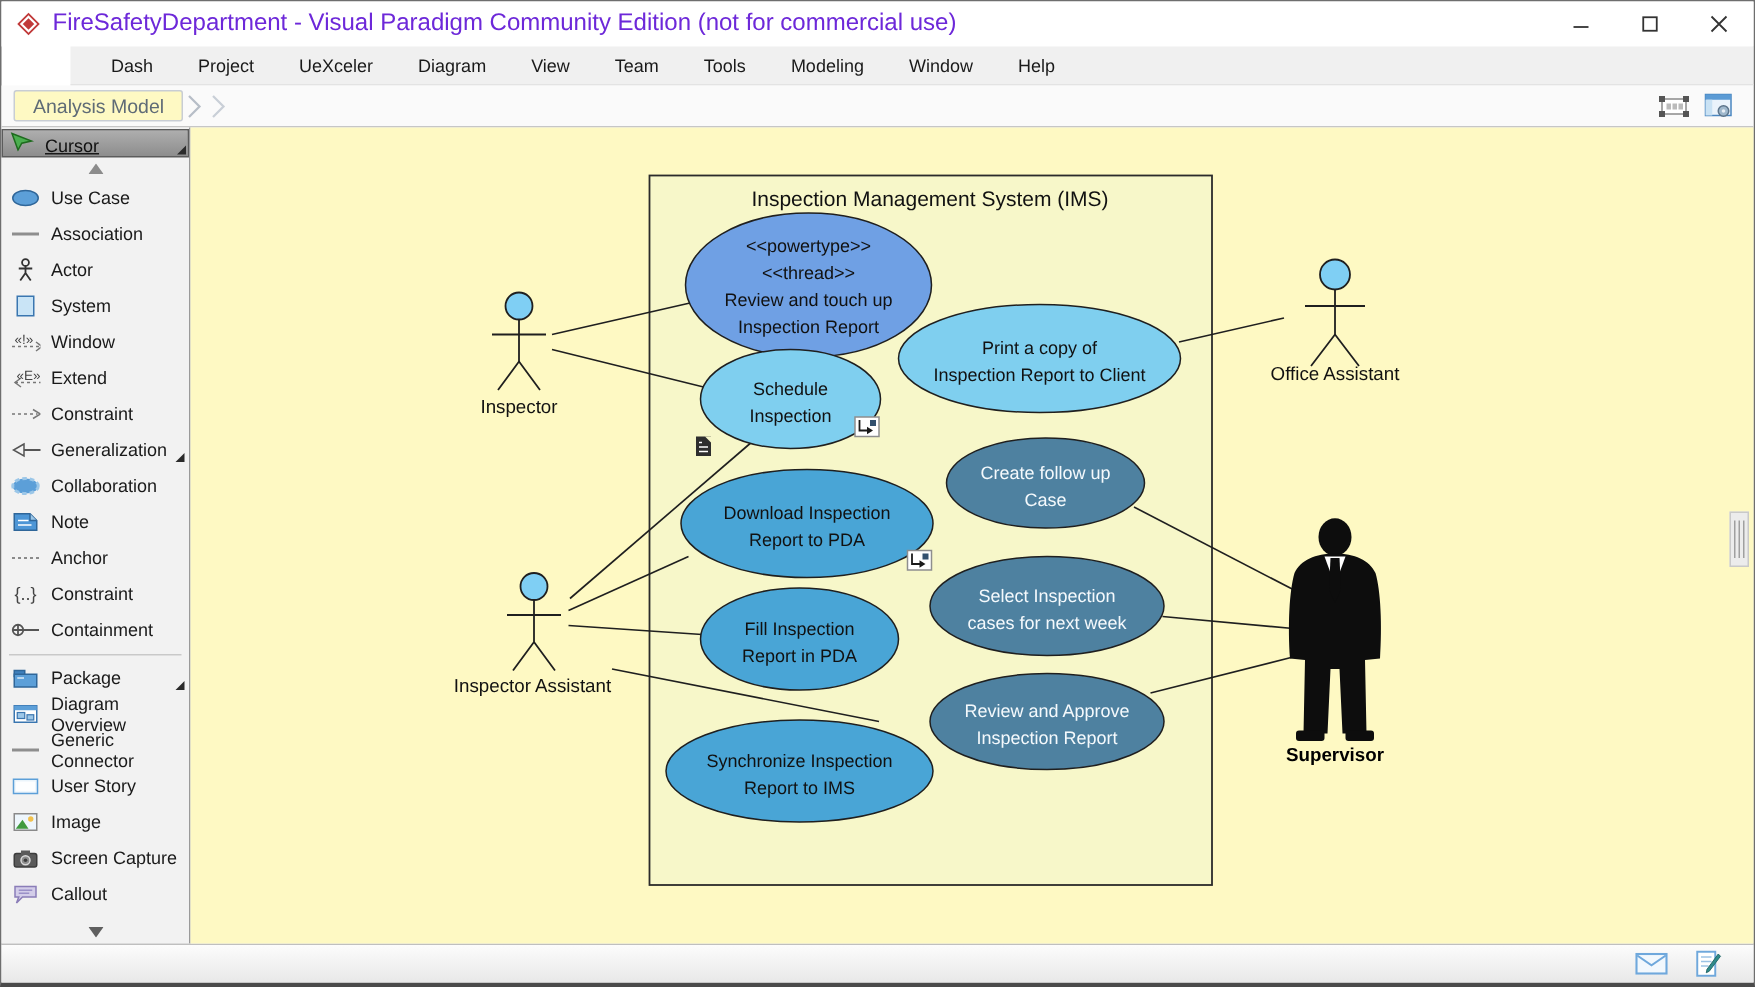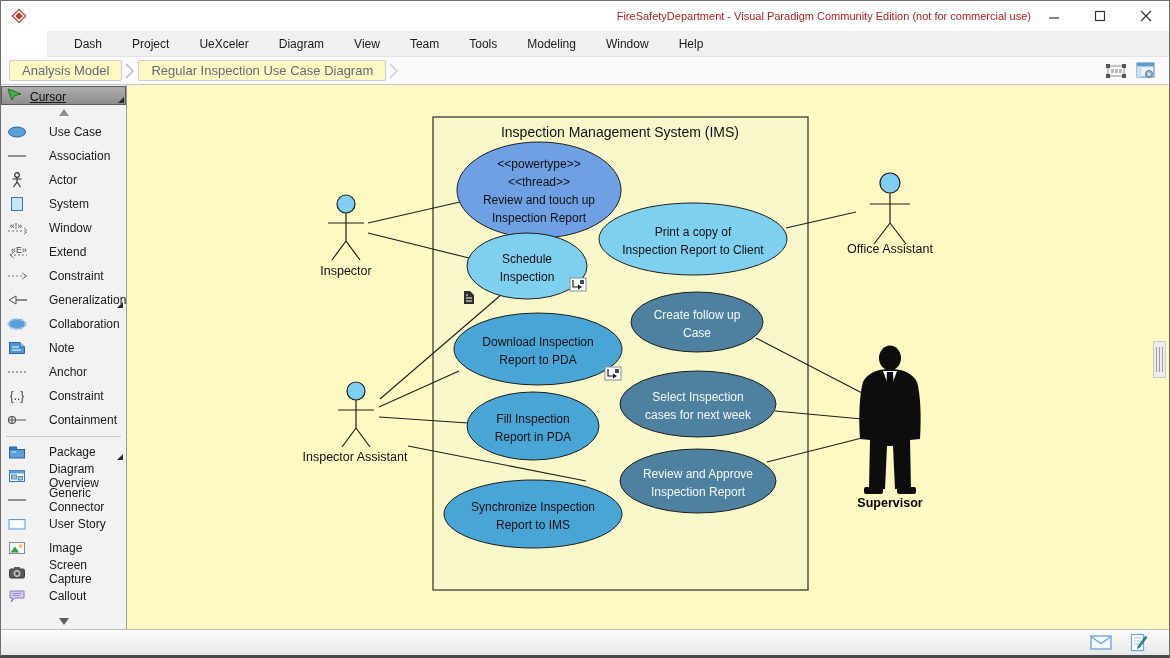--- a/index.html
+++ b/index.html
@@ -2,40 +2,40 @@
 <html><head>
 <meta charset="utf-8">
 <style>
   html,body{margin:0;padding:0;background:#d8d8d8;}
   body{width:1170px;height:658px;font-family:"Liberation Sans",sans-serif;overflow:hidden;}
   *{box-sizing:border-box;}
   .window{position:relative;width:1170px;height:658px;background:#fff;border:1px solid #6e6e6e;border-bottom:3px solid #4a4a4a;display:flex;flex-direction:column;}
   
   .titlebar{height:30px;background:#fff;display:flex;align-items:center;flex:0 0 auto;}
   .titlebar .logo{margin:0 8px 0 10px;display:flex;}
-  .titlebar .title{font-size:11px;color:#b91c1c;flex:1 1 auto;white-space:nowrap;overflow:hidden;text-align:right;}
+  .titlebar .title{font-size:16px;color:#6d28d9;flex:1 1 auto;white-space:nowrap;overflow:hidden;}
   .winbtn{width:46px;height:30px;display:flex;align-items:center;justify-content:center;}
   
   .menubar{height:26px;background:#f0f0f0;border-bottom:1px solid #e3e3e3;display:flex;align-items:center;padding-left:12px;flex:0 0 auto;margin-left:46px;}
   .menu-item{font-size:12px;color:#1a1a1a;padding:4px 15px;cursor:default;}
   
   .crumbbar{height:28px;background:#fafafa;border-bottom:1px solid #c6c6c6;display:flex;align-items:center;padding:0 8px;flex:0 0 auto;}
   .crumb{font-size:13px;color:#5f6b76;background:#fef9c3;border:1px solid #c8cdd4;border-radius:2px;padding:2px 12px;white-space:nowrap;}
   .crumb-sep{margin:0 2px;display:flex;}
   .crumb-spacer{flex:1 1 auto;}
   .crumb-tool{width:30px;height:24px;display:flex;align-items:center;justify-content:center;}
   
   .main{flex:1 1 auto;display:flex;min-height:0;}
   .palette{width:126px;background:#f2f2f2;border-right:1px solid #9a9a9a;font-size:12px;color:#1a1a1a;display:flex;flex-direction:column;padding-top:1px;flex:0 0 auto;}
   .tool-selected{height:21px;margin:0;background:linear-gradient(#aeaeae,#8d8d8d);border:1px solid #5c5c5c;display:flex;align-items:flex-end;gap:6px;padding-left:4px;position:relative;text-decoration:underline;}
   .tool-selected .lbl{color:#111;}
   .corner{position:absolute;right:1px;bottom:1px;width:0;height:0;border-left:6px solid transparent;border-bottom:6px solid #2b2b2b;}
   .corner-row{position:absolute;right:3px;bottom:4px;width:0;height:0;border-left:6px solid transparent;border-bottom:6px solid #2b2b2b;}
   .scrollarrow{height:17px;display:flex;align-items:center;justify-content:center;}
-  .tool-row{height:24px;display:flex;align-items:center;gap:22px;padding-left:6px;position:relative;flex:0 0 auto;}
+  .tool-row{height:24px;display:flex;align-items:center;gap:7px;padding-left:6px;position:relative;flex:0 0 auto;}
   .tool-row .ic{width:20px;height:16px;display:flex;align-items:center;justify-content:center;flex:0 0 auto;}
   .pal-sep{height:1px;background:#c9c9c9;margin:4px 5px;}
   .canvas{flex:1 1 auto;position:relative;background:#fef9c3;overflow:hidden;}
   .diagram-svg{position:absolute;left:0;top:0;}
   .grip{position:absolute;right:3px;top:256px;width:13px;height:37px;background:#ececec;border:1px solid #c9c9c9;display:flex;align-items:center;justify-content:center;gap:2px;}
   .grip i{display:block;width:1px;height:25px;background:#9f9f9f;}
   
   .statusbar{height:26px;background:linear-gradient(#fcfcfc,#e8e8e8);border-top:1px solid #bfbfbf;display:flex;align-items:center;justify-content:flex-end;gap:14px;padding-right:18px;flex:0 0 auto;}
   .status-ic{width:24px;height:20px;display:flex;align-items:center;justify-content:center;}
   
@@ -89,21 +89,20 @@
     <span class="menu-item">Help</span>
   </div>
 
   <div class="crumbbar">
     <span class="crumb">Analysis Model</span>
     <span class="crumb-sep">
         <svg width="12" height="20">
           <path d="M2,3 L9,10 L2,17" fill="none" stroke="#b7bec7" stroke-width="1.5"></path>
         </svg>
       </span>
-    <span class="crumb">Regular Inspection Use Case Diagram</span>
     <span class="crumb-sep">
         <svg width="12" height="20">
           <path d="M2,3 L9,10 L2,17" fill="none" stroke="#c9cfd7" stroke-width="1.5"></path>
         </svg>
       </span>
     <span class="crumb-spacer"></span>
     <span class="crumb-tool">
       <svg width="22" height="18" viewBox="0 0 22 18">
         <rect x="3" y="4" width="16" height="10" fill="#fff" stroke="#8a8a8a"></rect>
         <rect x="1" y="2" width="4" height="4" fill="#555"></rect>

